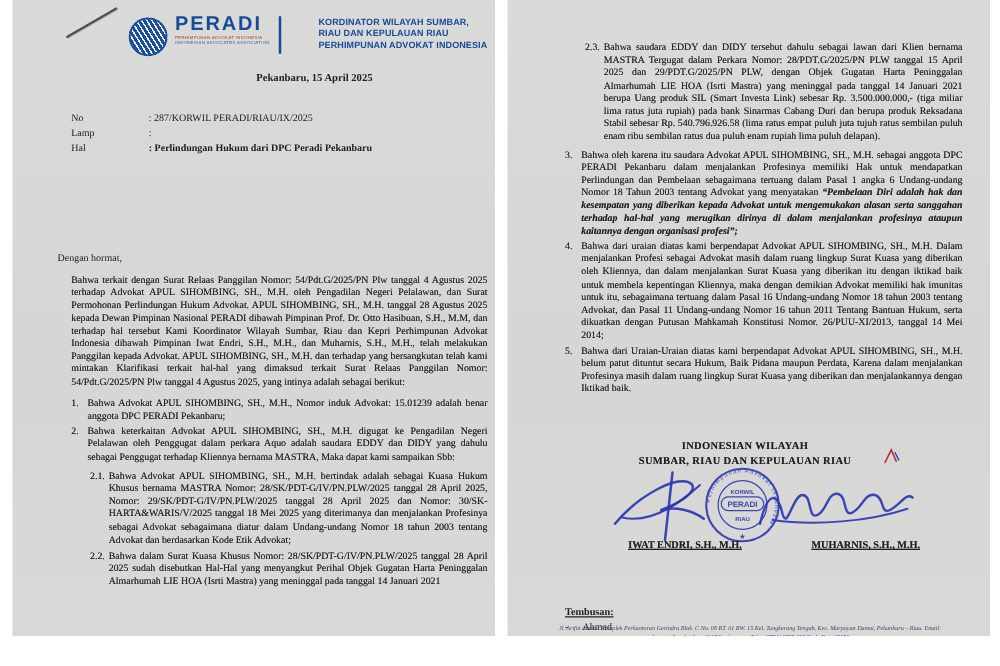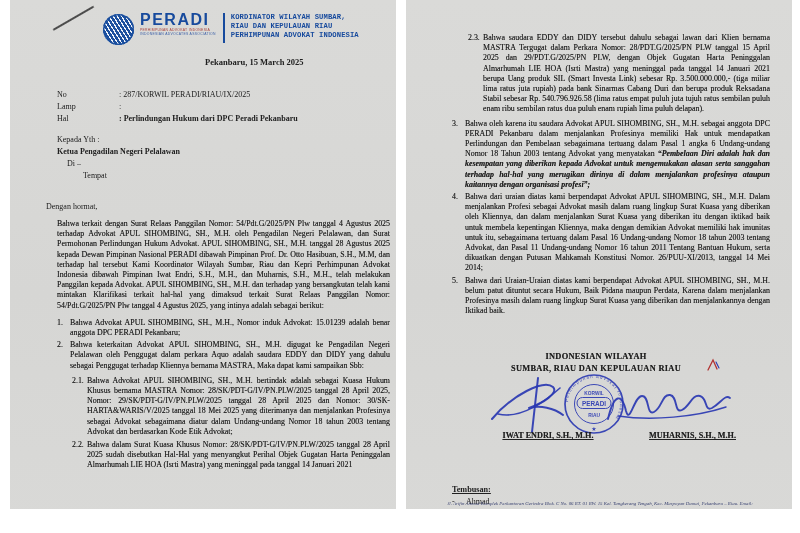--- a/index.html
+++ b/index.html
@@ -18,22 +18,22 @@
   .lh{display:flex;align-items:flex-start;}
   .globe{width:31px;height:31px;border-radius:50%;margin-top:2px;flex:0 0 auto;
          background:repeating-linear-gradient(58deg,#1b4f9e 0 2.3px,#eef2fa 2.3px 3.5px);
          box-shadow:inset 0 0 0 1.5px #1b4f9e;}
   .logo-text{margin-left:6px;font-family:"Liberation Sans","DejaVu Sans",sans-serif;}
   .logo-name{font-size:16px;font-weight:bold;color:#174a9d;letter-spacing:1.5px;line-height:16px;}
   .logo-sub{font-size:3.4px;letter-spacing:.3px;line-height:4.4px;}
   .logo-sub.r{color:#a8413a;}
   .logo-sub.bl{color:#3a5fa8;}
   .lh-div{width:2px;height:30px;background:#174a9d;margin:1px 6px 0 7px;flex:0 0 auto;}
-  .lh-lines{font-family:Liberation Mono, monospace;font-size:7.2px;font-weight:bold;
-            color:#174a9d;line-height:9px;letter-spacing:.1px;padding-top:1px;}
+  .lh-lines{font-family:Liberation Sans, sans-serif;font-size:7.2px;font-weight:bold;
+            color:#174a9d;line-height:9px;letter-spacing:.1px;padding-top:1px;margin-left:24px;}
 
   .dateline{font-size:8.5px;font-weight:bold;}
 
   .meta-row{display:flex;font-size:8px;line-height:12px;}
   .meta-label{width:62px;flex:0 0 auto;}
   .recipient{font-size:8px;line-height:12px;}
   .salutation{font-size:8px;}
 
   .li{position:relative;padding-left:13px;margin-bottom:2px;}
   .li>.num{position:absolute;left:0;top:0;}
@@ -74,43 +74,37 @@
         <div class="logo-sub bl">INDONESIAN ADVOCATES ASSOCIATION</div>
       </div>
       <div class="lh-div"></div>
       <div class="lh-lines">
         <div>KORDINATOR WILAYAH SUMBAR,</div>
         <div>RIAU DAN KEPULAUAN RIAU</div>
         <div>PERHIMPUNAN ADVOKAT INDONESIA</div>
       </div>
     </div>
 
-    <div class="abs dateline" style="left:195px;top:57px;">Pekanbaru, 15 March 2025</div>
+    <div class="abs dateline" style="left:195px;top:57px;">Pekanbaru, 15 April 2025</div>
 
     <div class="abs" style="left:47px;top:89px;width:330px;">
       <div class="meta-row">
         <span class="meta-label">No</span>
         <span>: 287/KORWIL PERADI/RIAU/IX/2025</span>
       </div>
       <div class="meta-row">
         <span class="meta-label">Lamp</span>
         <span>:</span>
       </div>
       <div class="meta-row">
         <span class="meta-label">Hal</span>
         <span class="b">: Perlindungan Hukum dari DPC Peradi Pekanbaru</span>
       </div>
     </div>
 
-    <div class="abs recipient" style="left:47px;top:134px;">
-      <div>Kepada Yth :</div>
-      <div class="b">Ketua Pengadilan Negeri Pelalawan</div>
-      <div style="padding-left:10px;">Di –</div>
-      <div style="padding-left:26px;">Tempat</div>
-    </div>
 
     <div class="abs salutation" style="left:36px;top:202px;">Dengan hormat,</div>
 
     <div class="abs bt" style="left:47px;top:219px;width:333px;">
       <p class="par">Bahwa terkait dengan Surat Relaas Panggilan Nomor: 54/Pdt.G/2025/PN Plw tanggal 4 Agustus 2025 terhadap Advokat APUL SIHOMBING, SH., M.H. oleh Pengadilan Negeri Pelalawan, dan Surat Permohonan Perlindungan Hukum Advokat. APUL SIHOMBING, SH., M.H. tanggal 28 Agustus 2025 kepada Dewan Pimpinan Nasional PERADI dibawah Pimpinan Prof. Dr. Otto Hasibuan, S.H., M.M, dan terhadap hal tersebut Kami Koordinator Wilayah Sumbar, Riau dan Kepri Perhimpunan Advokat Indonesia dibawah Pimpinan Iwat Endri, S.H., M.H., dan Muharnis, S.H., M.H., telah melakukan Panggilan kepada Advokat. APUL SIHOMBING, SH., M.H. dan terhadap yang bersangkutan telah kami mintakan Klarifikasi terkait hal-hal yang dimaksud terkait Surat Relaas Panggilan Nomor: 54/Pdt.G/2025/PN Plw tanggal 4 Agustus 2025, yang intinya adalah sebagai berikut:</p>
 
       <div class="li">
         <span class="num">1.</span>
         <span>Bahwa Advokat APUL SIHOMBING, SH., M.H., Nomor induk Advokat: 15.01239 adalah benar anggota DPC PERADI Pekanbaru;</span>
       </div>

